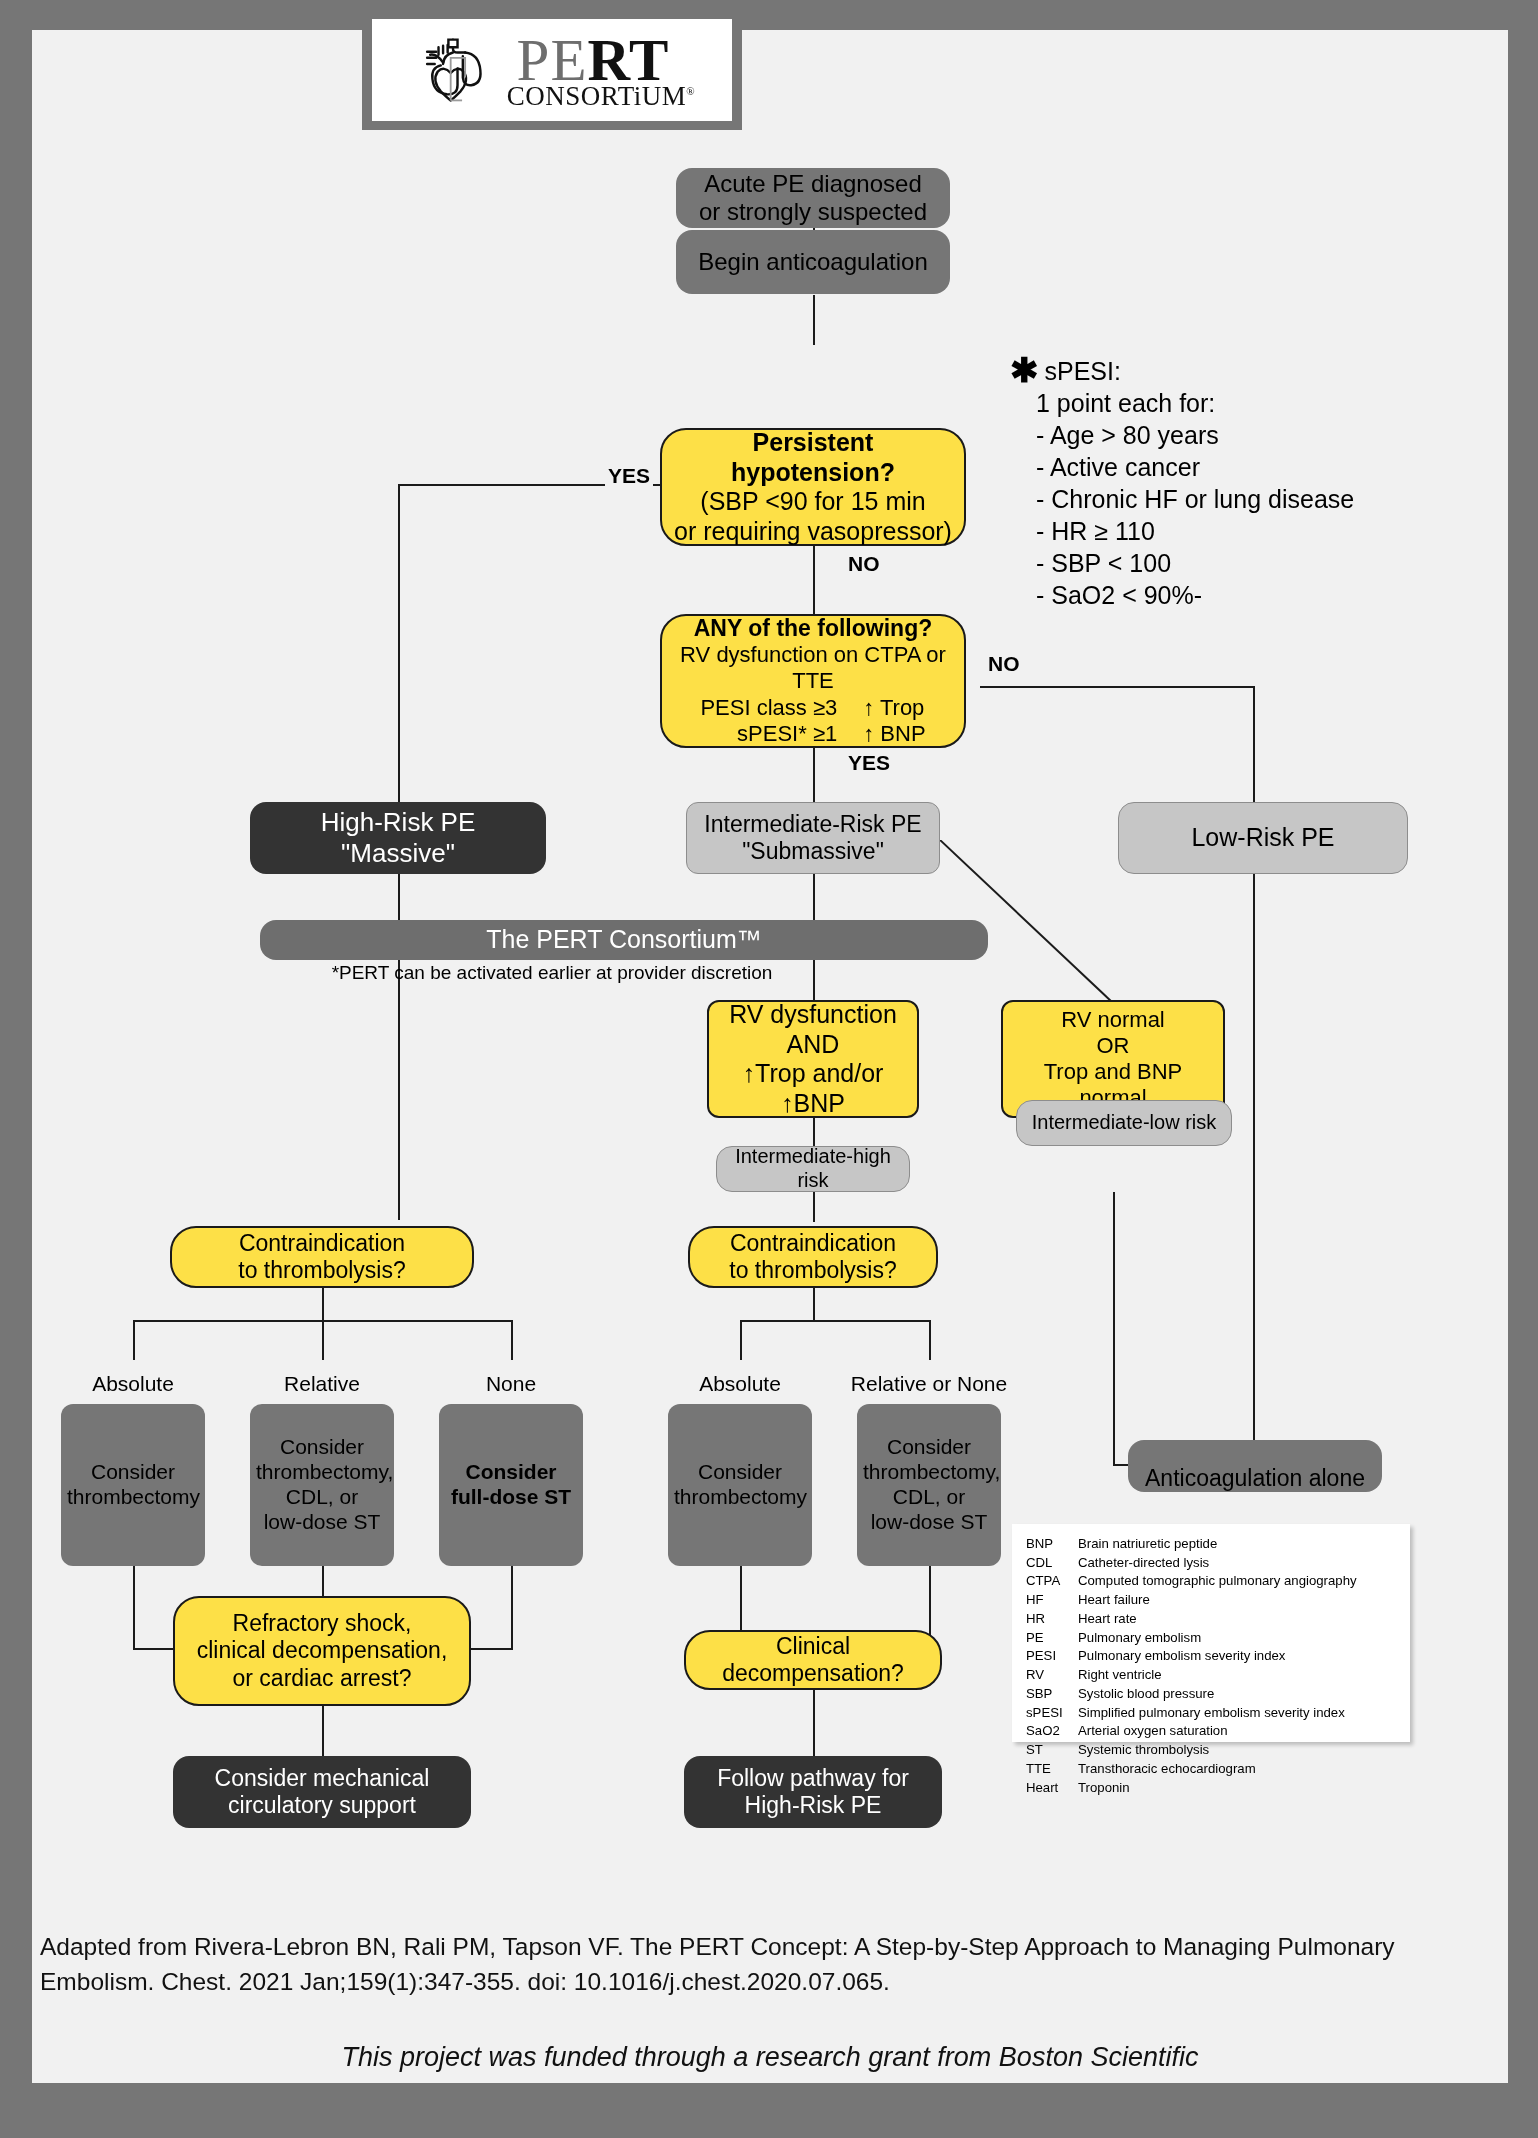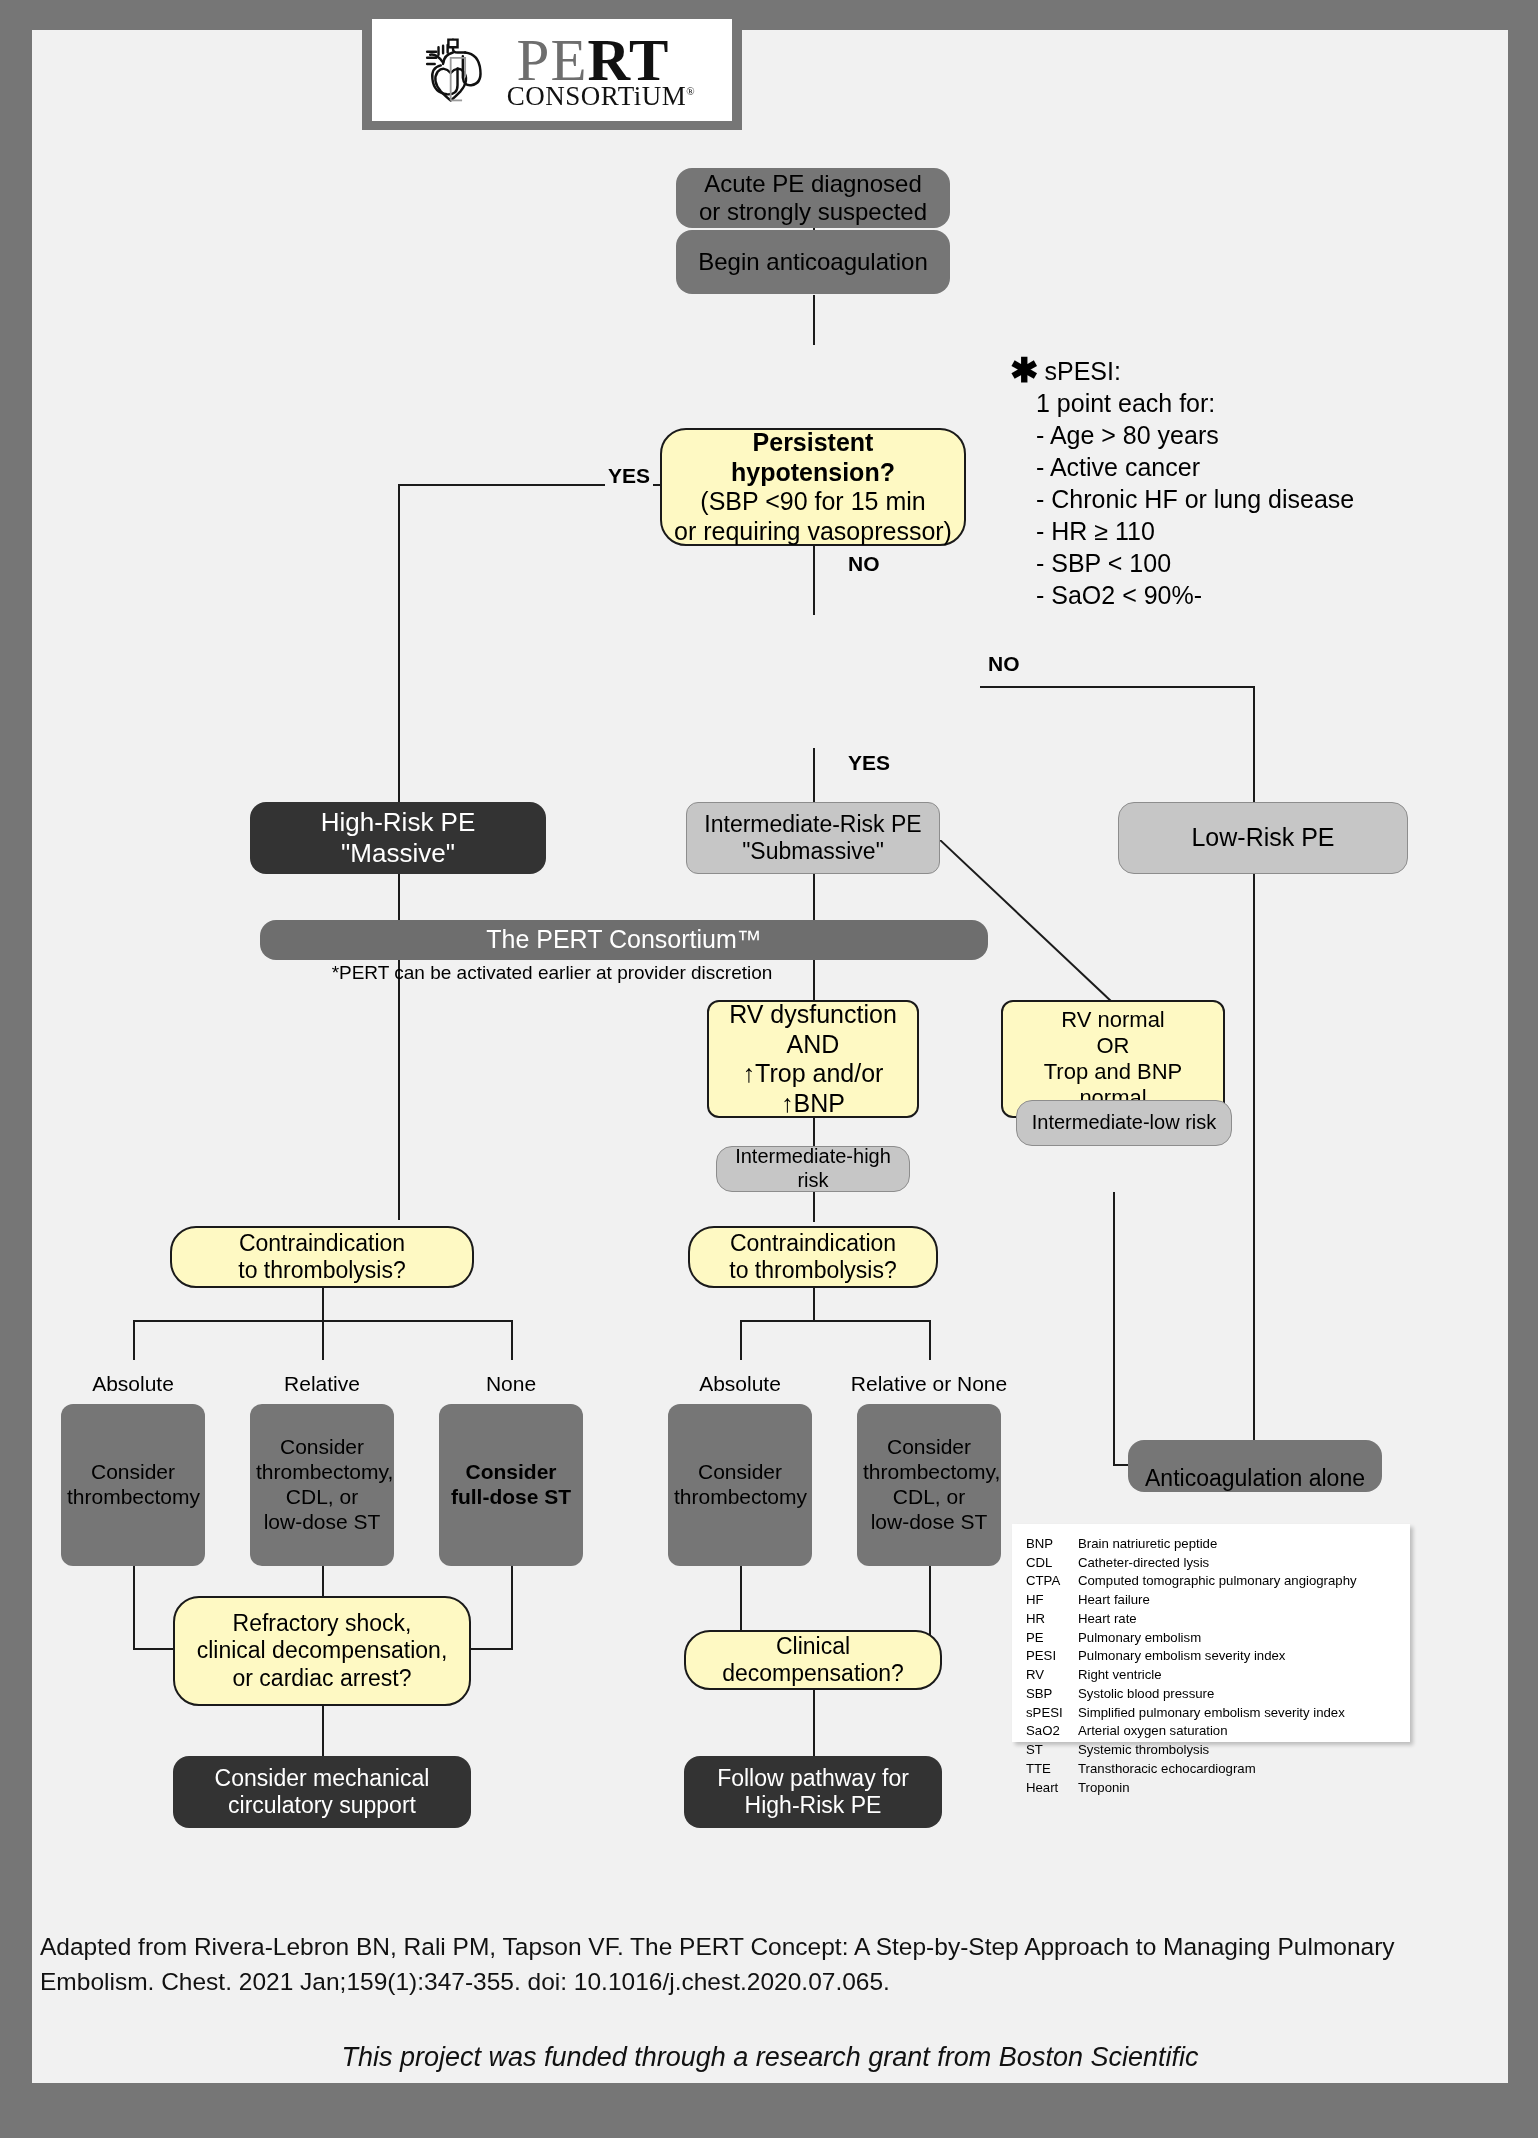--- a/index.html
+++ b/index.html
@@ -54,21 +54,21 @@
     text-align: center;
     line-height: 1.18;
     z-index: 3;
   }
   .node .inner { width: 100%; padding: 0 6px; }
 
   
   .fill-midgray  { background: #767676; color: #000; }
   .fill-lightgray{ background: #c6c6c6; color: #000; border: 1.5px solid #8d8d8d; }
   .fill-dark     { background: #333333; color: #ffffff; }
-  .fill-white    { background: #fef9c3; color: #000; border: 2px solid #1a1a1a; }
+  .fill-white    { background: #fde047; color: #000; border: 2px solid #1a1a1a; }
   .fill-bar      { background: #6e6e6e; color: #ffffff; }
 
   .r-lg  { border-radius: 16px; }
   .r-xl  { border-radius: 26px; }
   .r-xxl { border-radius: 12px; }
 
   .b { font-weight: bold; }
 
   
   .ln { position: absolute; background: #1b1b1b; z-index: 1; }
@@ -231,20 +231,32 @@
   <div class="node fill-white r-xl" style="left:660px; top:428px; width:306px; height:118px; font-size:25px;">
     <div class="inner">
       <div class="b">Persistent hypotension?</div>
       <div style="white-space:pre-line;">(SBP &lt;90 for 15 min
 or requiring vasopressor)</div>
     </div>
   </div>
   <div class="edge-label" style="left:605px; top:464px;">YES</div>
   <div class="edge-label" style="left:845px; top:552px;">NO</div>
 
+  <div class="node fill-white r-xl" style="left:660px; top:614px; width:306px; height:134px; font-size:22px;">
+    <div class="inner">
+      <div class="b" style="font-size:23px;">ANY of the following?</div>
+      <div>RV dysfunction on CTPA or TTE</div>
+      <div style="display:flex; justify-content:center; gap:26px; margin-top:1px;">
+        <div style="text-align:right; white-space:pre-line;">PESI class ≥3
+sPESI* ≥1</div>
+        <div style="text-align:left; white-space:pre-line;">↑ Trop
+↑ BNP</div>
+      </div>
+    </div>
+  </div>
   <div class="edge-label" style="left:845px; top:751px;">YES</div>
   <div class="edge-label" style="left:985px; top:652px;">NO</div>
 
   <div class="node fill-dark r-lg" style="left:250px; top:802px; width:296px; height:72px; font-size:26px;">
     <div class="inner" style="white-space:pre-line;">High-Risk PE
 "Massive"</div>
   </div>
 
   <div class="node fill-lightgray r-lg" style="left:686px; top:802px; width:254px; height:72px; font-size:23px;border-radius:12px;">
     <div class="inner" style="white-space:pre-line;">Intermediate-Risk PE

